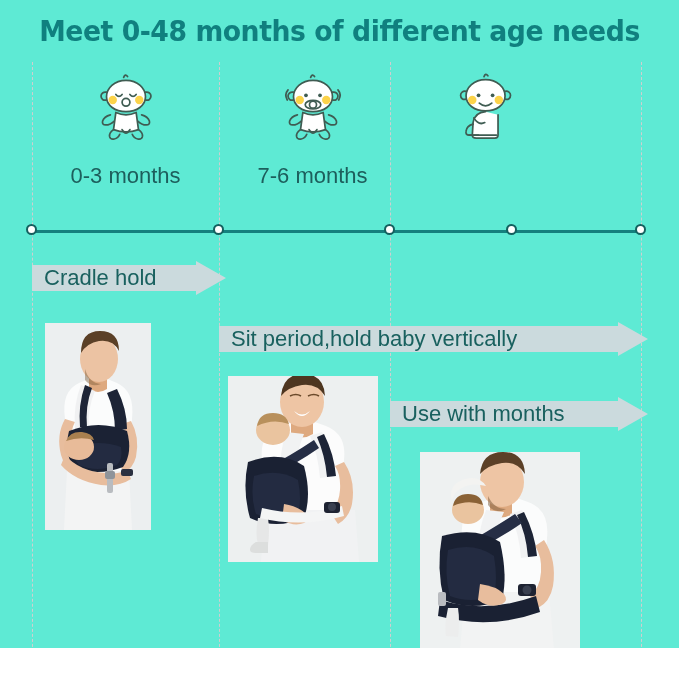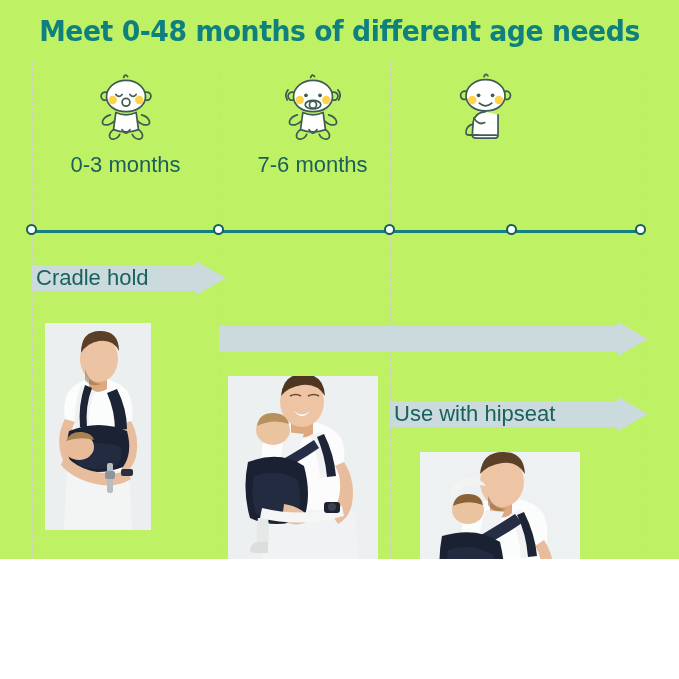--- a/index.html
+++ b/index.html
@@ -6,22 +6,22 @@
     margin: 0;
     padding: 0;
     background: #ffffff;
   }
   body {
     font-family: "Liberation Sans", sans-serif;
   }
   #infographic {
     position: relative;
     width: 679px;
-    height: 559px;
-    background: #bef264;
+    height: 648px;
+    background: #5eead4;
     overflow: hidden;
   }
 
   
   .title {
     position: absolute;
     left: 0;
     top: 14px;
     width: 679px;
     text-align: center;
@@ -51,21 +51,21 @@
     width: 187px;
     text-align: center;
   }
   .baby-icon {
     display: block;
     margin: 0 auto;
     width: 78px;
     height: 78px;
   }
   .age-label {
-    margin-top: 6px;
+    margin-top: 17px;
     font-size: 22px;
     color: #1d5e5c;
     font-family: "Liberation Sans", sans-serif;
     white-space: nowrap;
   }
 
   
   .timeline-line {
     position: absolute;
     left: 32px;
@@ -96,21 +96,21 @@
   .arrow-shape {
     position: absolute;
     left: 0;
     top: 0;
     width: 100%;
     height: 100%;
   }
   .arrow-text {
     position: relative;
     z-index: 2;
-    padding-left: 4px;
+    padding-left: 12px;
     font-size: 22px;
     color: #19615f;
     white-space: nowrap;
     font-family: "Liberation Sans", sans-serif;
   }
 
   
   .photo {
     position: absolute;
     overflow: hidden;
@@ -244,20 +244,21 @@
       <rect x="60" y="148" width="10" height="8" rx="2" fill="#8f949a"></rect>
 
       <rect x="76" y="146" width="12" height="7" rx="2" fill="#2b3040"></rect>
     </svg>
   </div>
 
   <div class="arrow-banner" style="left:219px; top:322px; width:429px;">
     <svg class="arrow-shape" viewBox="0 0 429 34" preserveAspectRatio="none">
       <path d="M0 4 H399 V0 L429 17 L399 34 V30 H0 Z" fill="#cbdadd"></path>
     </svg>
+    <span class="arrow-text">Sit period,hold baby vertically</span>
   </div>
 
   <div class="photo" style="left:228px; top:376px; width:150px; height:186px;">
     <svg width="150" height="186" viewBox="0 0 150 186">
       <rect x="0" y="0" width="150" height="186" fill="#edf0f0"></rect>
 
       <path d="M34 84 q-3 -26 18 -34 l14 -5 h18 l14 5 q21 8 18 34 l-3 50 H37 Z" fill="#fcfcfc"></path>
       <path d="M37 134 h90 l4 52 H33 Z" fill="#f1f2f3"></path>
 
       <path d="M34 84 q-10 18 -6 40 q3 14 13 20 l8 -12 q-9 -7 -9 -22 q0 -14 5 -22 Z" fill="#e8bd9d"></path>
@@ -291,21 +292,21 @@
 
       <rect x="96" y="126" width="16" height="11" rx="3" fill="#1e2332"></rect>
       <circle cx="104" cy="131" r="4" fill="#3a4050"></circle>
     </svg>
   </div>
 
   <div class="arrow-banner" style="left:390px; top:397px; width:258px;">
     <svg class="arrow-shape" viewBox="0 0 258 34" preserveAspectRatio="none">
       <path d="M0 4 H228 V0 L258 17 L228 34 V30 H0 Z" fill="#cbdadd"></path>
     </svg>
-    <span class="arrow-text">Use with hipseat</span>
+    <span class="arrow-text">Use with months</span>
   </div>
 
   <div class="photo" style="left:420px; top:452px; width:160px; height:198px;">
     <svg width="160" height="198" viewBox="0 0 160 198">
       <rect x="0" y="0" width="160" height="198" fill="#eef1f1"></rect>
 
       <path d="M42 86 q-3 -28 20 -36 l14 -5 h18 l14 5 q22 8 19 36 l-3 54 H45 Z" fill="#fbfcfc"></path>
       <path d="M45 140 h84 l5 58 H40 Z" fill="#f2f3f3"></path>
 
       <path d="M42 86 q-10 20 -6 44 q3 14 13 20 l8 -12 q-9 -8 -9 -24 q0 -16 5 -24 Z" fill="#e8bd9d"></path>

